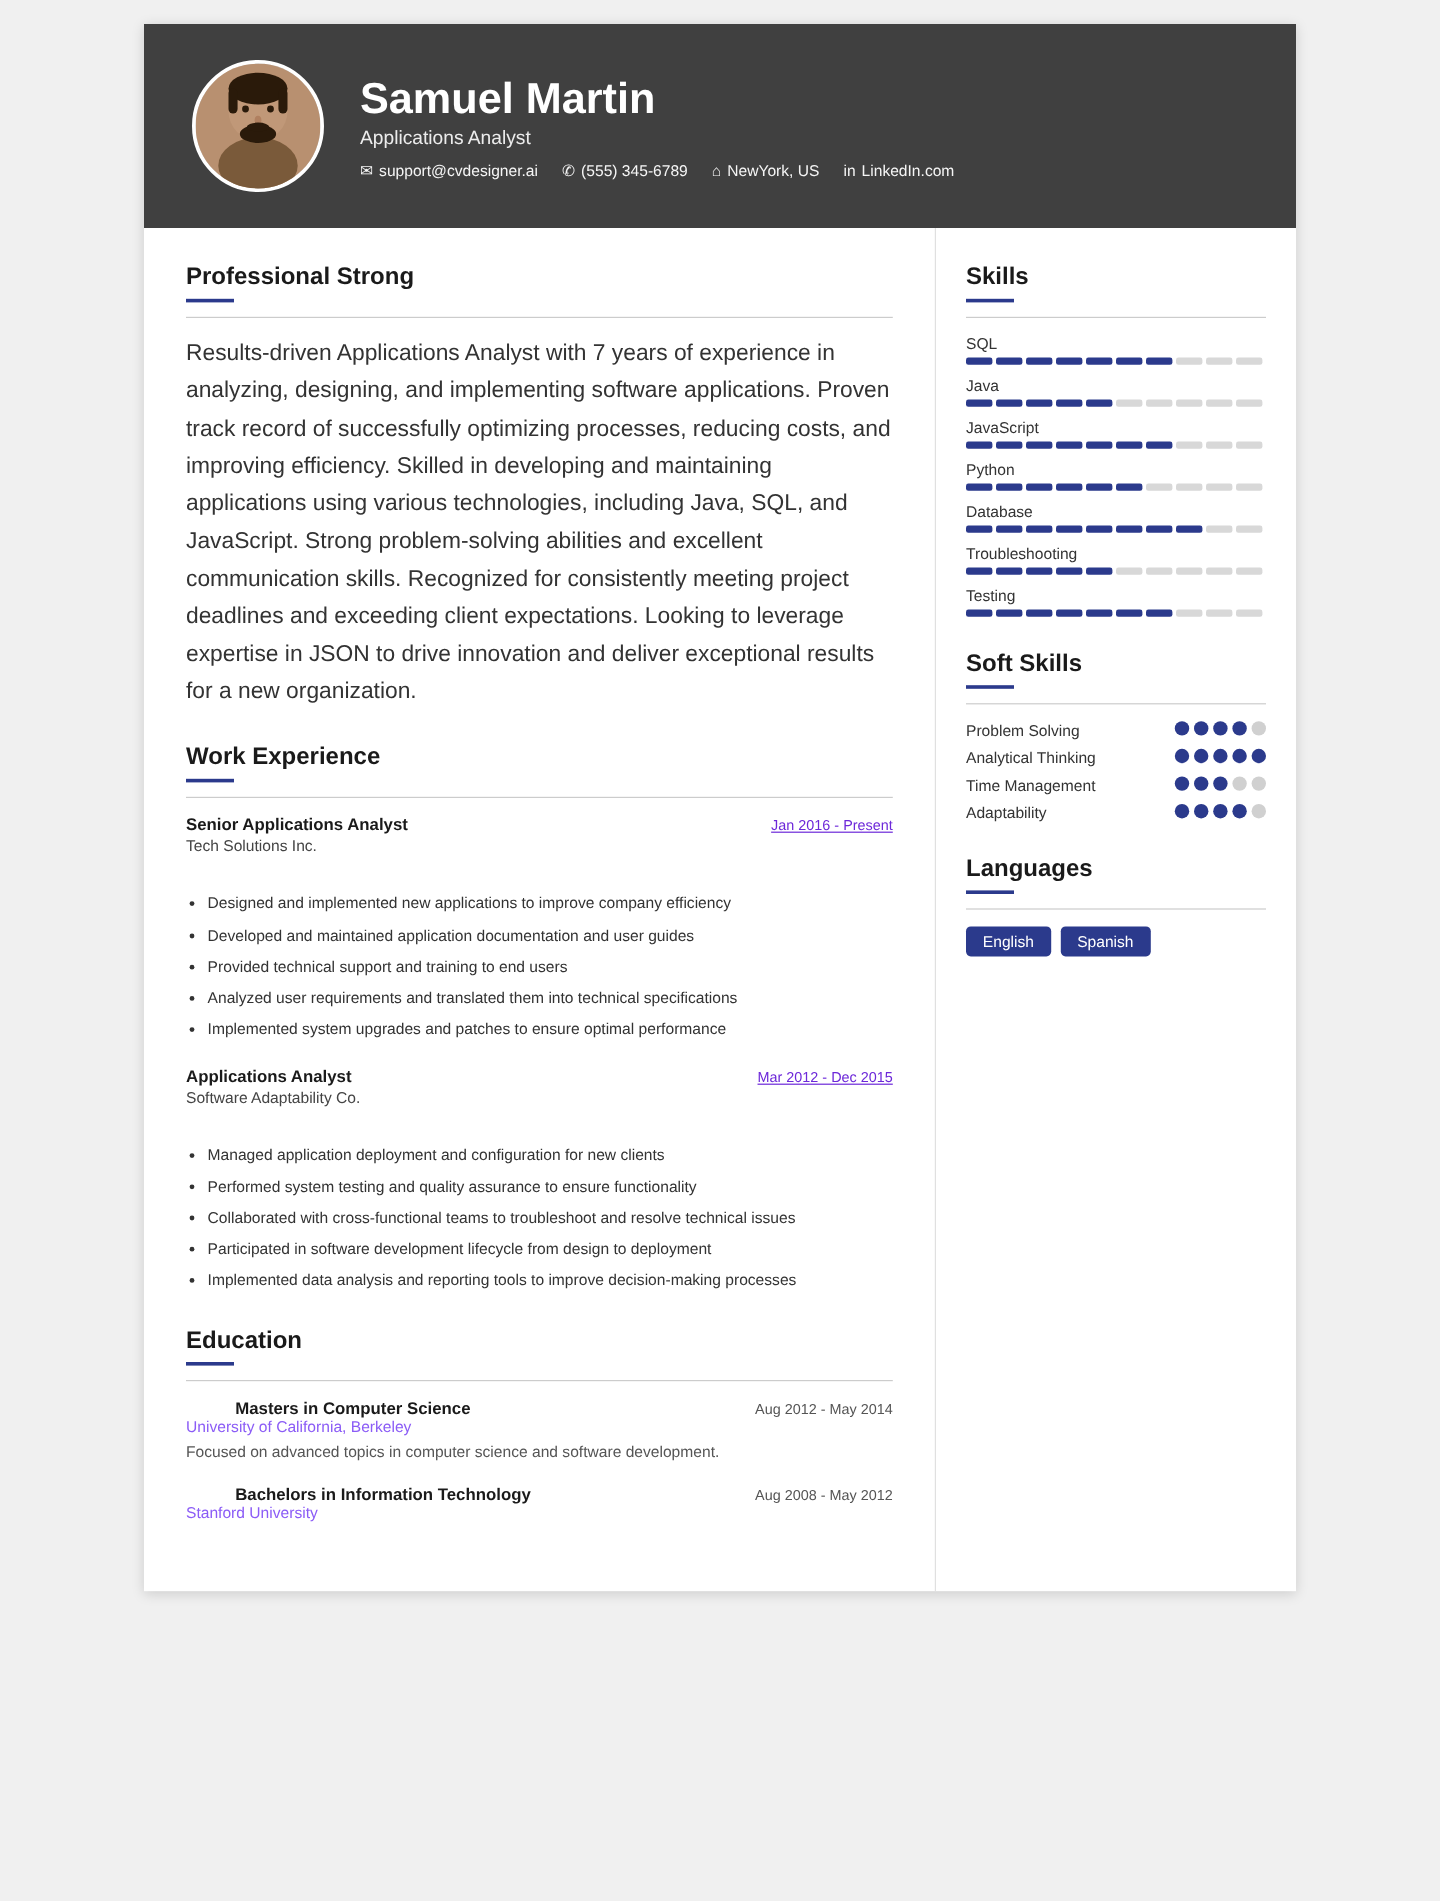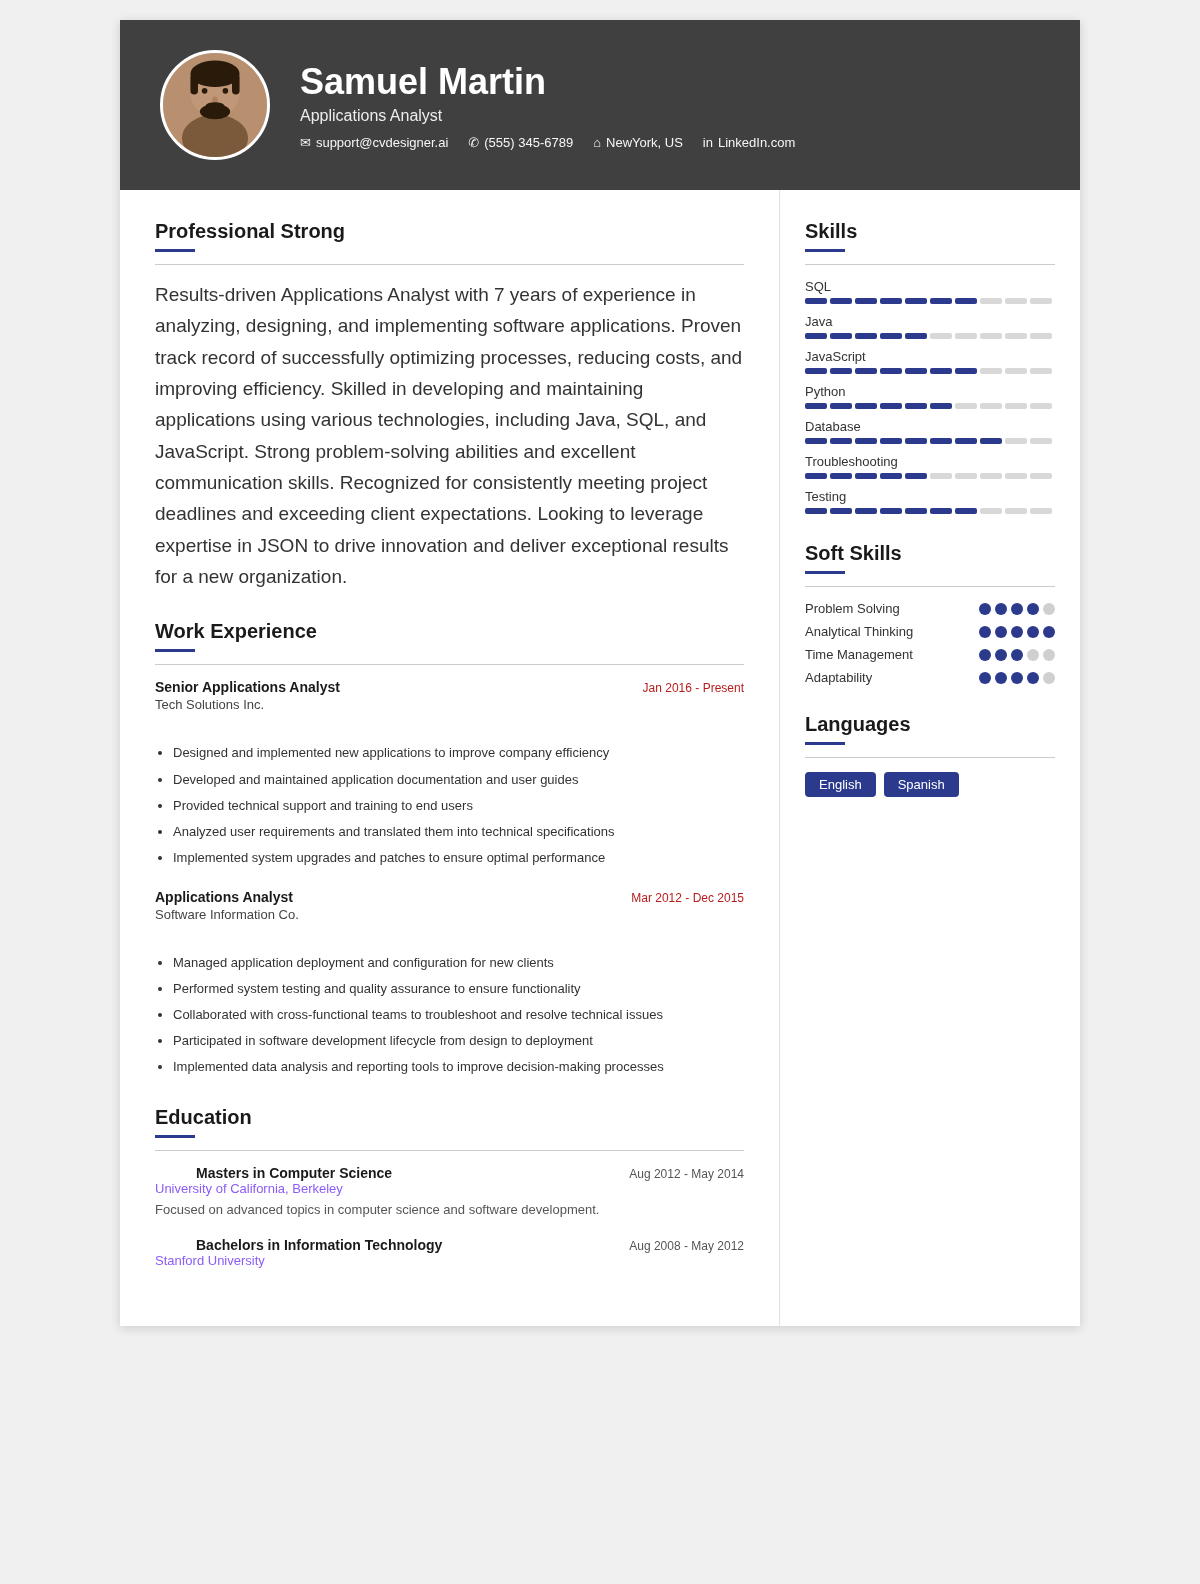--- a/index.html
+++ b/index.html
@@ -108,22 +108,23 @@
       align-items: baseline;
       margin-bottom: 2px;
     }
     .job-title {
       font-weight: 700;
       font-size: 14px;
       color: #1a1a1a;
     }
     .job-date {
       font-size: 12px;
-      color: #b91c1c;
+      color: #6d28d9;
       white-space: nowrap;
+      text-decoration: underline;
     }
     .job-company {
       font-size: 13px;
       color: #444;
       margin-bottom: 8px;
     }
     .job-bullets {
       padding-left: 18px;
       font-size: 13px;
       color: #333;
@@ -168,21 +169,20 @@
     }
     .skill-name {
       font-size: 13px;
       color: #333;
       margin-bottom: 4px;
     }
     
     .soft-skill-item {
       display: flex;
       justify-content: space-between;
-      align-items: center;
       margin-bottom: 8px;
     }
     .soft-skill-name {
       font-size: 13px;
       color: #333;
       flex: 1;
     }
     .soft-dots {
       display: flex;
       gap: 4px;
@@ -306,21 +306,21 @@
             <li>Analyzed user requirements and translated them into technical specifications</li>
             <li>Implemented system upgrades and patches to ensure optimal performance</li>
           </ul>
         </div>
 
         <div class="job">
           <div class="job-header">
             <span class="job-title">Applications Analyst</span>
             <span class="job-date">Mar 2012 - Dec 2015</span>
           </div>
-          <div class="job-company">Software Information Co.</div>
+          <div class="job-company">Software Adaptability Co.</div>
           <ul class="job-bullets">
             <li>Managed application deployment and configuration for new clients</li>
             <li>Performed system testing and quality assurance to ensure functionality</li>
             <li>Collaborated with cross-functional teams to troubleshoot and resolve technical issues</li>
             <li>Participated in software development lifecycle from design to deployment</li>
             <li>Implemented data analysis and reporting tools to improve decision-making processes</li>
           </ul>
         </div>
       </div>
 

